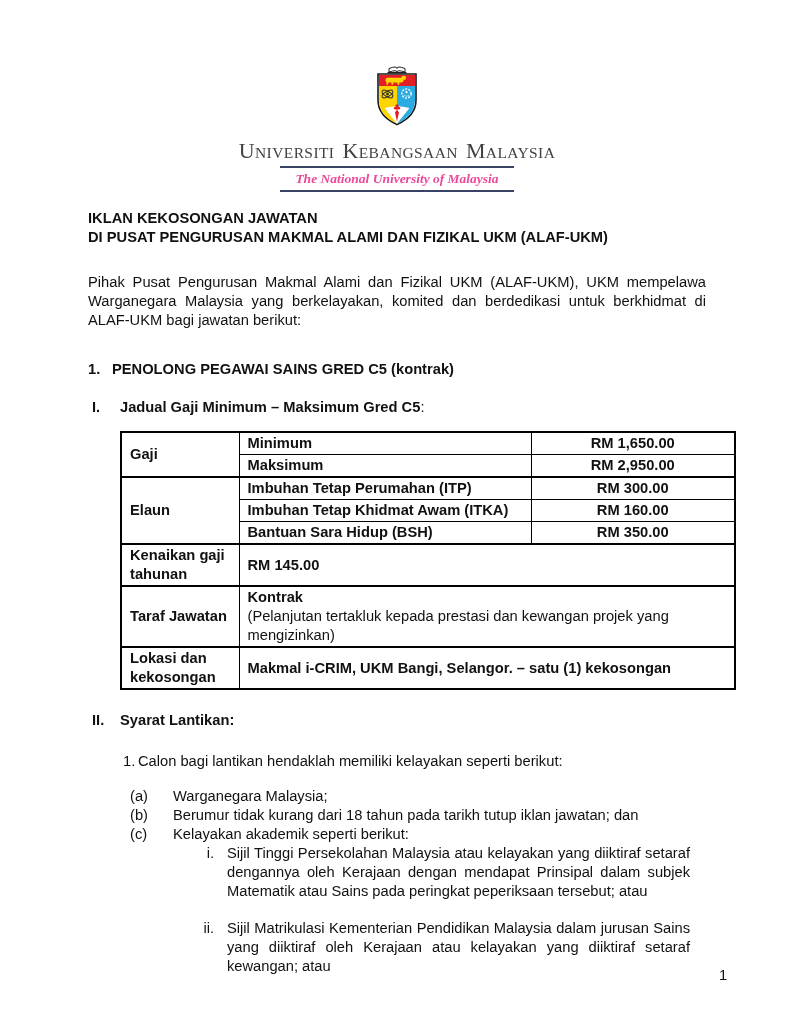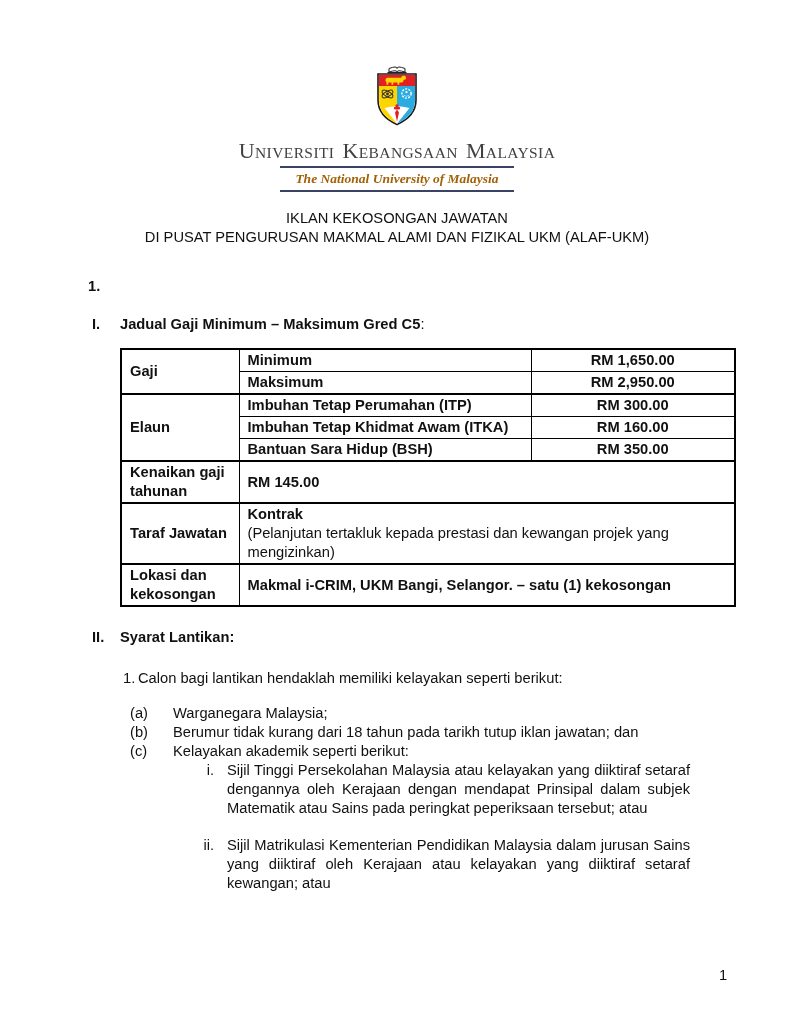--- a/index.html
+++ b/index.html
@@ -41,25 +41,25 @@
     margin: 1px auto 0;
     border-top: 2px solid #3a4266;
     border-bottom: 2px solid #3a4266;
     padding: 1px 0 2px;
   }
   .tagline {
     font-family: "Liberation Serif", "DejaVu Serif", serif;
     font-style: italic;
     font-weight: bold;
     font-size: 13.5px;
-    color: #a16207;
-  }
-
-  
-  .doc-title { margin-top: 17px; text-align: center; font-weight: normal; }
+    color: #ec4899;
+  }
+
+  
+  .doc-title { margin-top: 17px; text-align: left; font-weight: bold; }
   .intro { margin-top: 26px; text-align: justify; }
 
   .h-job { margin-top: 30px; display: flex; font-weight: bold; }
   .h-job .num { width: 24px; flex: 0 0 auto; }
 
   .maklumat { margin-top: 19px; }
 
   .sec-heading { margin-top: 19px; display: flex; font-weight: bold; }
   .sec-heading .num { width: 32px; flex: 0 0 auto; padding-left: 4px; }
   .sec-heading.syarat { margin-top: 21px; }
@@ -162,23 +162,25 @@
     </div>
   </div>
 
   <div class="content">
 
     <div class="doc-title">
       <div>IKLAN KEKOSONGAN JAWATAN</div>
       <div>DI PUSAT PENGURUSAN MAKMAL ALAMI DAN FIZIKAL UKM (ALAF-UKM)</div>
     </div>
 
+    <p class="intro">Pihak Pusat Pengurusan Makmal Alami dan Fizikal UKM (ALAF-UKM), UKM mempelawa Warganegara Malaysia yang berkelayakan, komited dan berdedikasi untuk berkhidmat di ALAF-UKM  bagi jawatan berikut:</p>
 
     <div class="h-job">
       <span class="num">1.</span>
+      <span>PENOLONG PEGAWAI SAINS GRED C5 (kontrak)</span>
     </div>
 
 
     <div class="sec-heading">
       <span class="num">I.</span>
       <span><span>Jadual Gaji Minimum – Maksimum Gred C5</span><span class="colon">:</span></span>
     </div>
 
     <table class="salary">
       <tbody>

